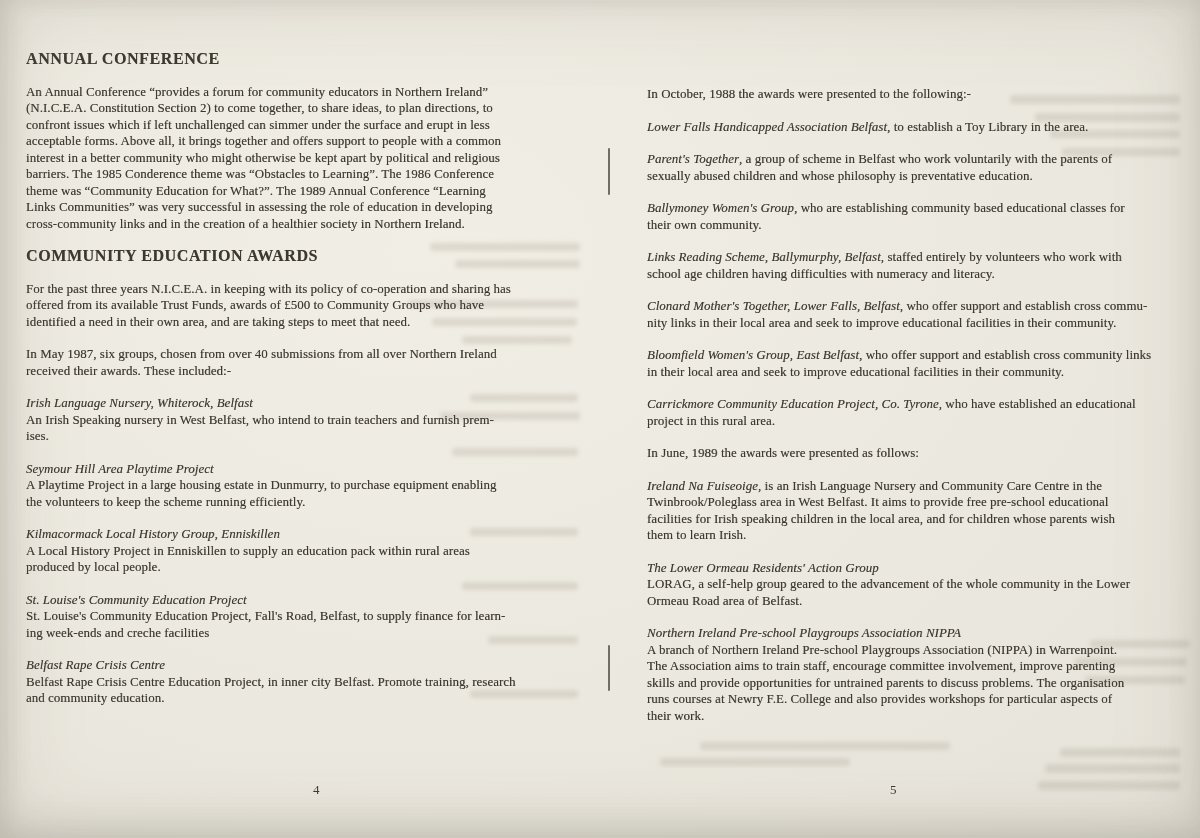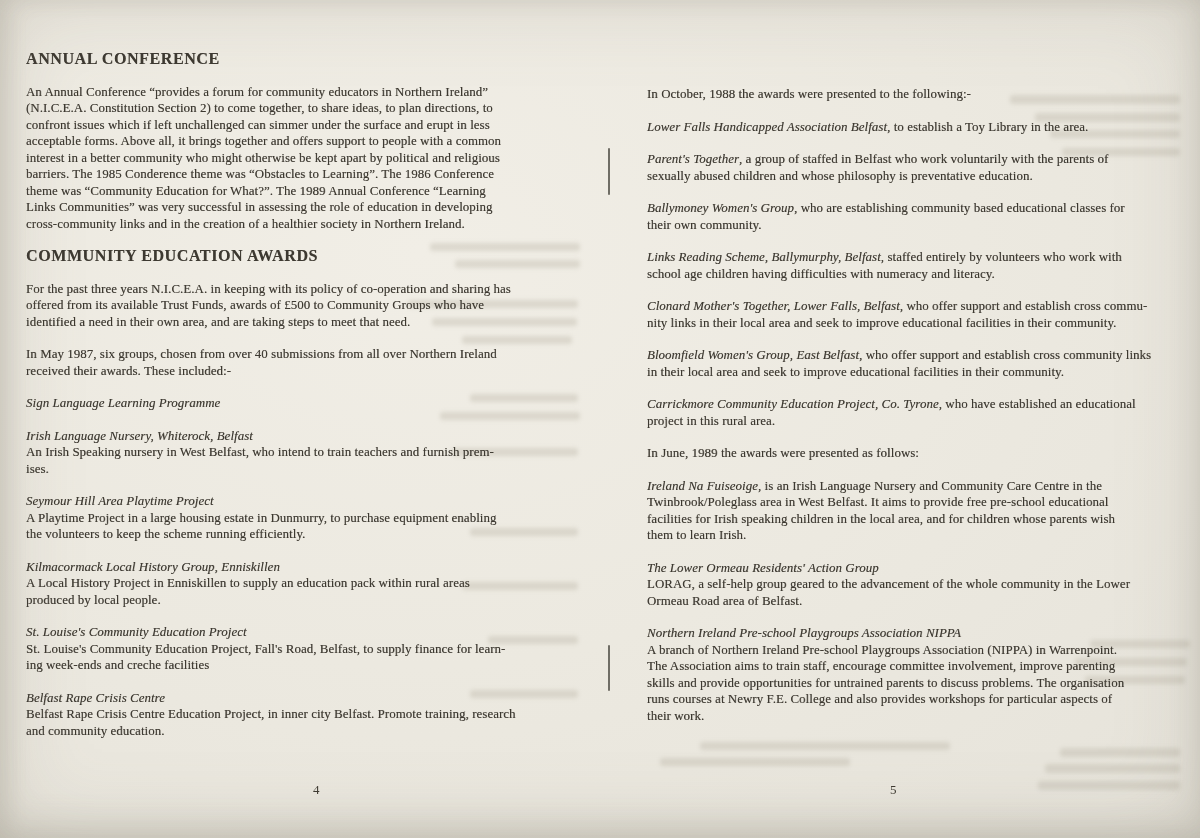--- a/index.html
+++ b/index.html
@@ -98,21 +98,20 @@
 cross-community links and in the creation of a healthier society in Northern Ireland.</p>
 
     <div class="heading">COMMUNITY EDUCATION AWARDS</div>
     <p class="pre">For the past three years N.I.C.E.A. in keeping with its policy of co-operation and sharing has
 offered from its available Trust Funds, awards of £500 to Community Groups who have
 identified a need in their own area, and are taking steps to meet that need.</p>
     <p class="pre">In May 1987, six groups, chosen from over 40 submissions from all over Northern Ireland
 received their awards.  These included:-</p>
 
     <div class="award">
-      <div class="award-title">Sign Language Learning Programme</div>
     </div>
     <div class="award">
       <div class="award-title">Irish Language Nursery, Whiterock, Belfast</div>
       <div class="award-body">An Irish Speaking nursery in West Belfast, who intend to train teachers and furnish prem-
 ises.</div>
     </div>
     <div class="award">
       <div class="award-title">Seymour Hill Area Playtime Project</div>
       <div class="award-body">A Playtime Project in a large housing estate in Dunmurry, to purchase equipment enabling
 the volunteers to keep the scheme running efficiently.</div>
@@ -132,21 +131,21 @@
       <div class="award-body">Belfast Rape Crisis Centre Education Project, in inner city Belfast.  Promote training, research
 and community education.</div>
     </div>
   </div>
   <div class="page-num" style="left:313px;top:782px;">4</div>
 
   <div class="page right-page">
     <p class="pre">In October, 1988 the awards were presented to the following:-</p>
 
     <p class="entry"><span class="italic">Lower Falls Handicapped Association Belfast</span><span>, to establish a Toy Library in the area.</span></p>
-    <p class="entry"><span class="italic">Parent's Together</span><span>, a group of staffed in Belfast who work voluntarily with the parents of
+    <p class="entry"><span class="italic">Parent's Together</span><span>, a group of scheme in Belfast who work voluntarily with the parents of
 sexually abused children and whose philosophy is preventative education.</span></p>
     <p class="entry"><span class="italic">Ballymoney Women's Group</span><span>, who are establishing community based educational classes for
 their own community.</span></p>
     <p class="entry"><span class="italic">Links Reading Scheme, Ballymurphy, Belfast</span><span>, staffed entirely by volunteers who work with
 school age children having difficulties with numeracy and literacy.</span></p>
     <p class="entry"><span class="italic">Clonard Mother's Together, Lower Falls, Belfast</span><span>, who offer support and establish cross commu-
 nity links in their local area and seek to improve educational facilities in their community.</span></p>
     <p class="entry"><span class="italic">Bloomfield Women's Group, East Belfast</span><span>, who offer support and establish cross community links
 in their local area and seek to improve educational facilities in their community.</span></p>
     <p class="entry"><span class="italic">Carrickmore Community Education Project, Co. Tyrone</span><span>, who have established an educational

